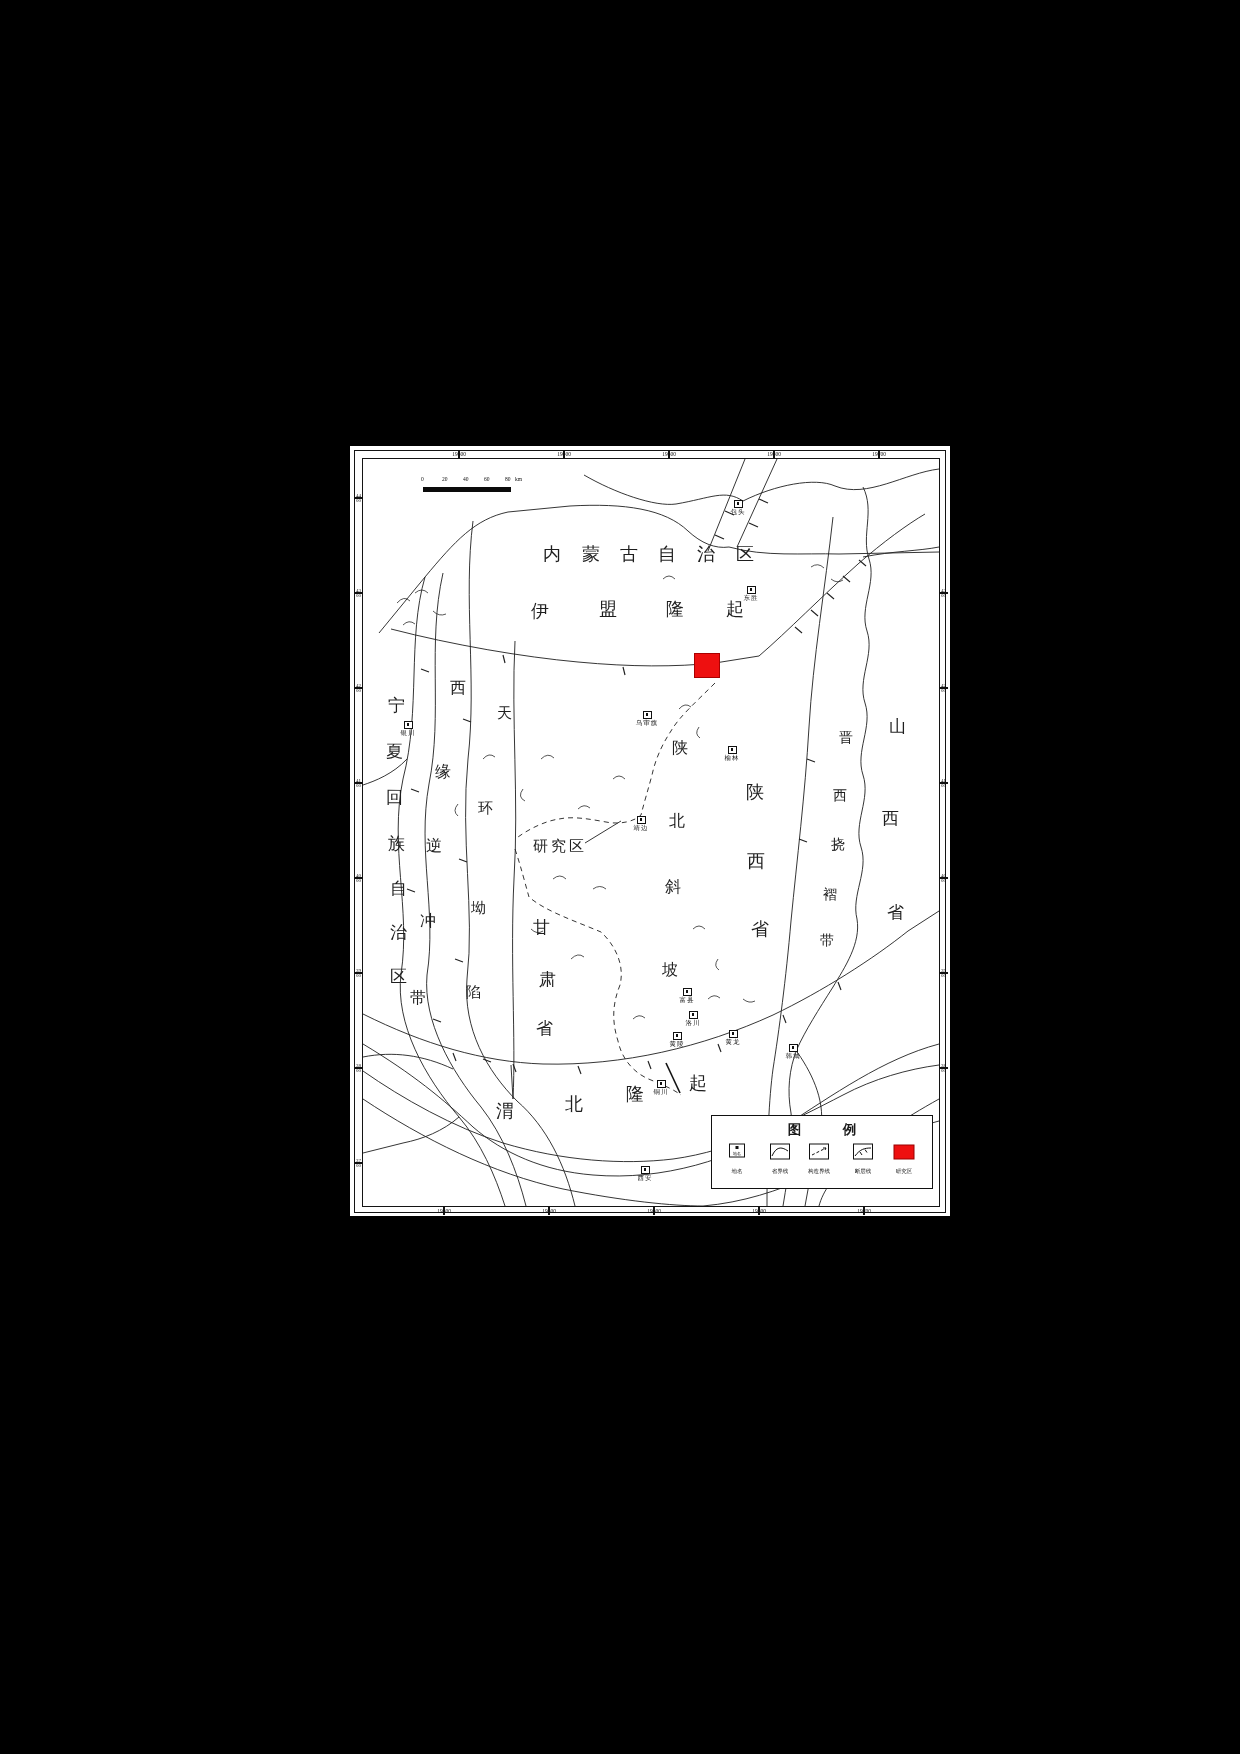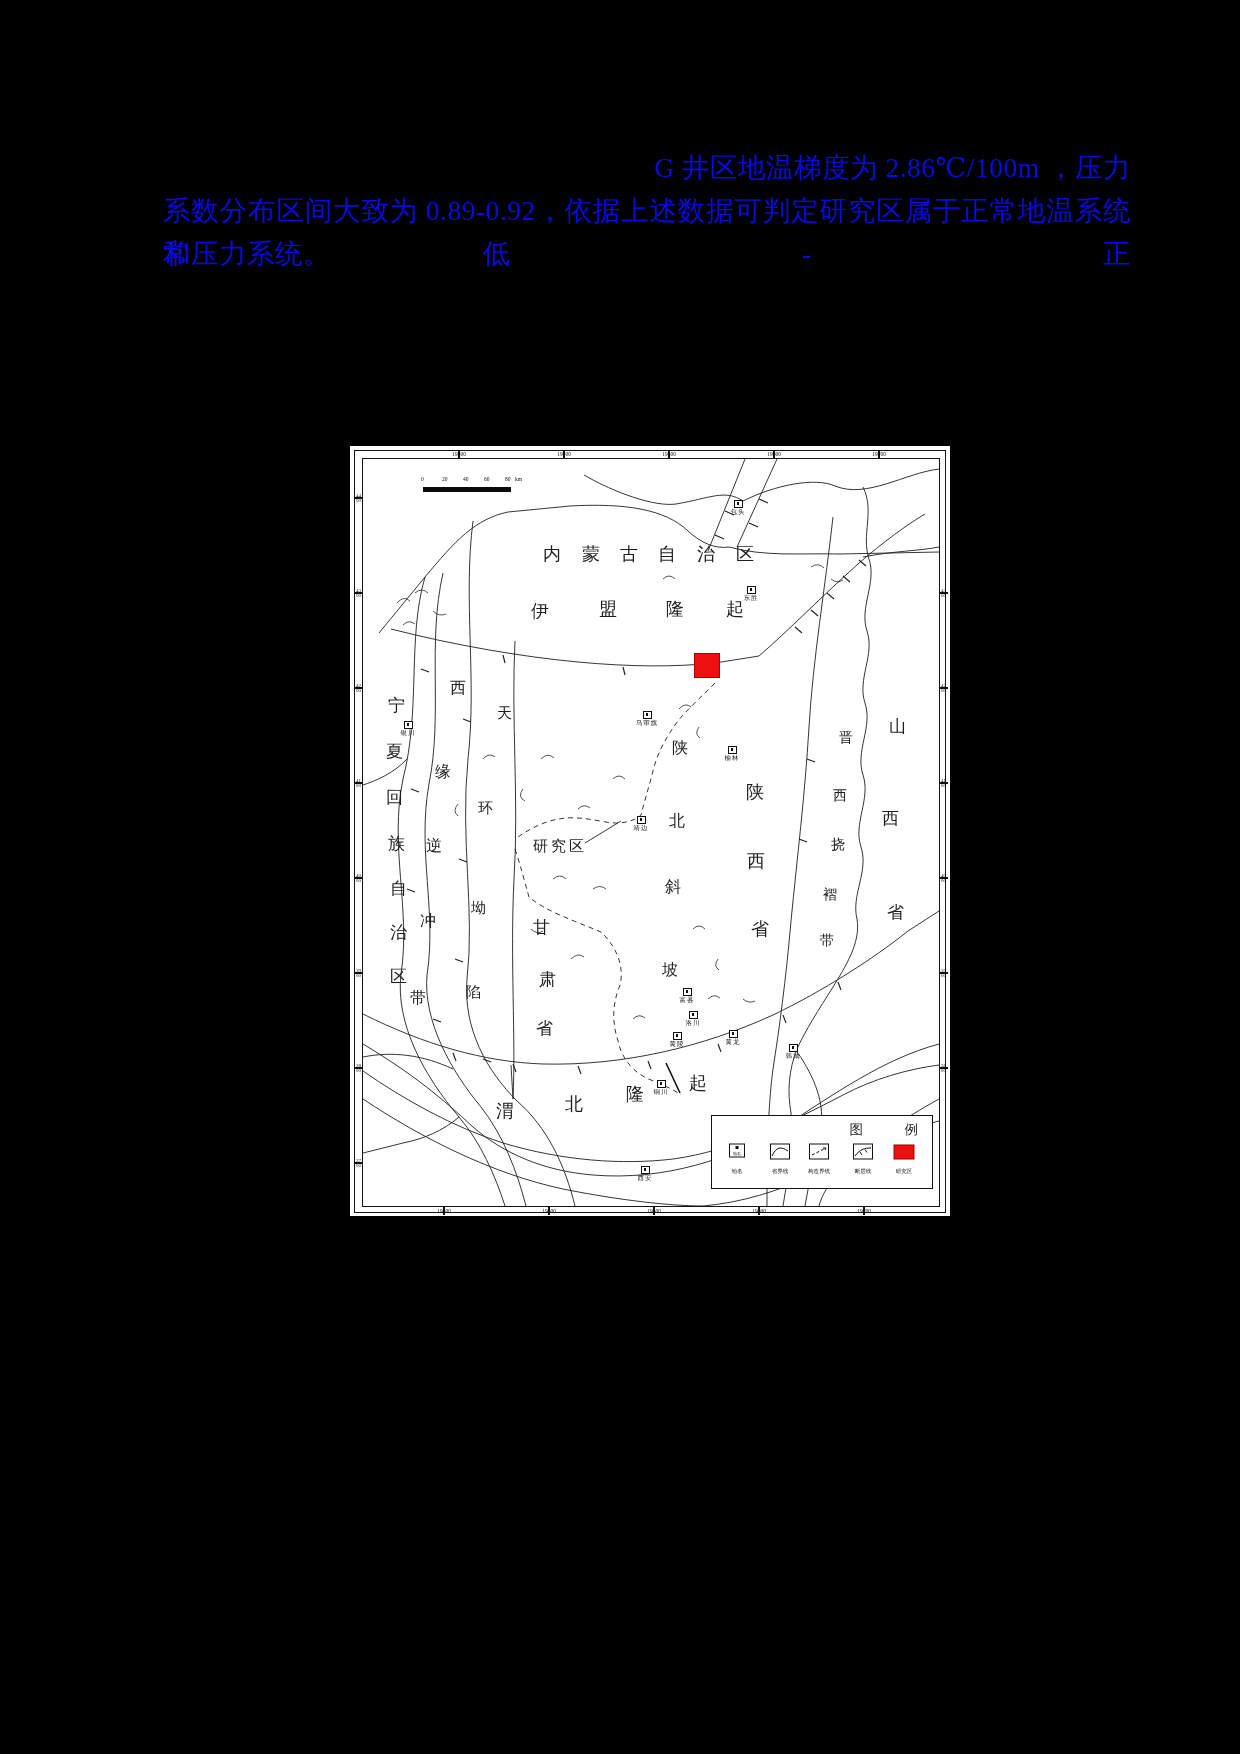--- a/index.html
+++ b/index.html
@@ -27,35 +27,30 @@
        transform:translateX(-50%);font-family:"Liberation Serif","DejaVu Serif",serif;}
   .axh{position:absolute;font-size:5.5px;color:#111;width:30px;text-align:center;line-height:8px;}
   .axv{position:absolute;font-size:5px;color:#111;width:11px;text-align:center;line-height:5px;}
   .tkm{position:absolute;background:#111;}
   #sbar{position:absolute;left:60px;top:28px;width:88px;height:5px;background:#0a0a0a;}
   .sbn{position:absolute;top:17px;font-size:5.5px;color:#111;}
   #studysq{position:absolute;border:1px solid #a00;}
   #salabel{position:absolute;color:#1e1e1e;letter-spacing:3px;white-space:nowrap;}
   #lgd{position:absolute;left:348px;top:656px;width:220px;height:72px;background:#fff;
        border:1.5px solid #111;z-index:6;}
-  #lgdtitle{position:absolute;top:5px;left:0;width:100%;text-align:right;font-size:13.5px;
-       letter-spacing:14px;color:#1a1a1a;text-indent:14px;}
+  #lgdtitle{position:absolute;top:5px;left:0;width:100%;text-align:center;font-size:13.5px;
+       letter-spacing:14px;color:#1a1a1a;text-indent:14px;font-weight:bold;}
   .lgi{position:absolute;top:27px;}
   .lgl{position:absolute;top:52px;font-size:5.5px;color:#111;white-space:nowrap;transform:translateX(-50%);}
 </style>
 </head>
 <body>
 
 <div id="page">
 
-  <div id="para" style="color: rgb(10, 10, 224);">
-    <span class="pline pr">G 井区地温梯度为 2.86℃/100m ，压力</span>
-    <span class="pline pj">系数分布区间大致为 0.89-0.92，依据上述数据可判定研究区属于正常地温系统和低-正</span>
-    <span class="pline">常压力系统。</span>
-  </div>
 
   <div id="fig">
     <div id="frame">
       <div id="gutter"></div>
 
       <svg id="maplines" width="576" height="747" viewBox="0 0 576 747">
 
         <path class="ln" d="M221,16 C252,34 292,48 313,45 C348,39 362,30 380,42 C412,26 452,18 472,27 C504,40 542,14 576,10"></path>
 
         <path class="ln" d="M16,174 L62,118 C92,82 112,60 145,53 L207,47 C262,44 302,50 325,72 C338,84 352,90 366,88 C402,98 440,94 476,95 L576,93"></path>

